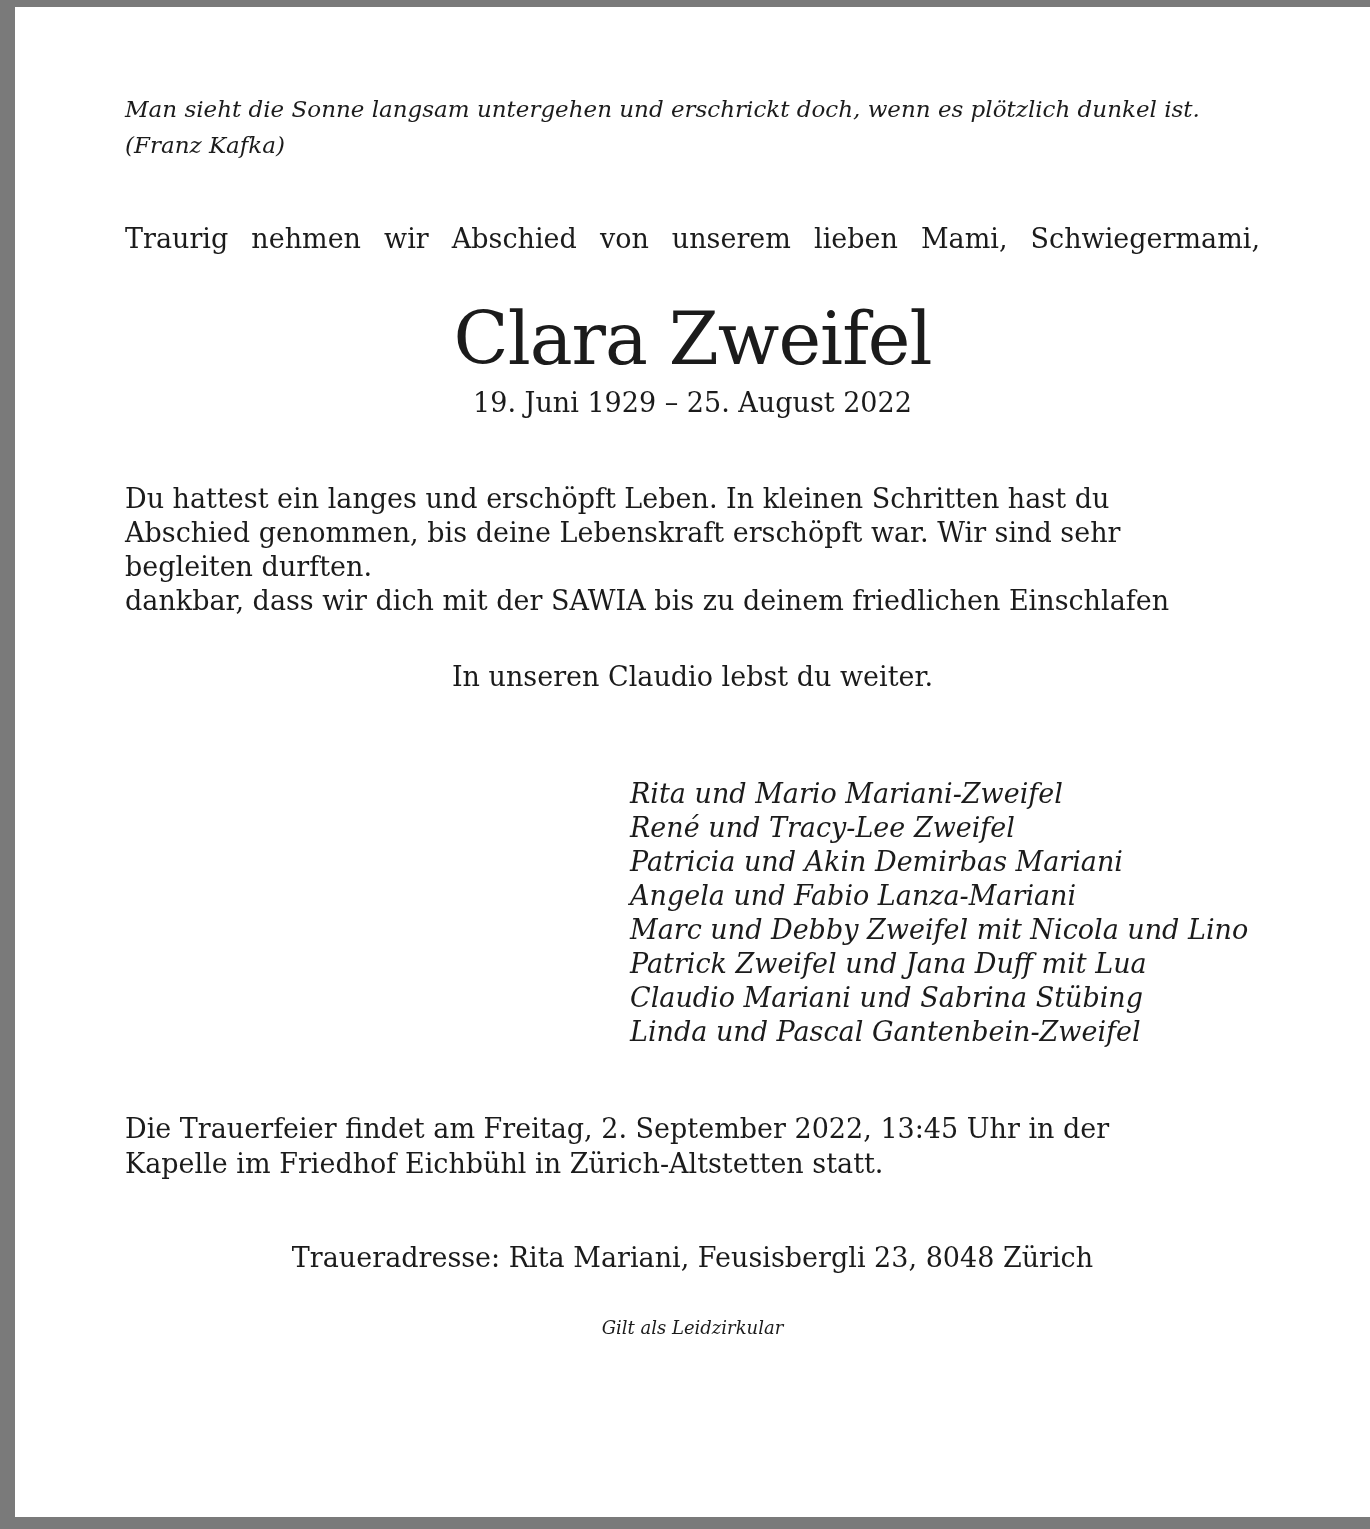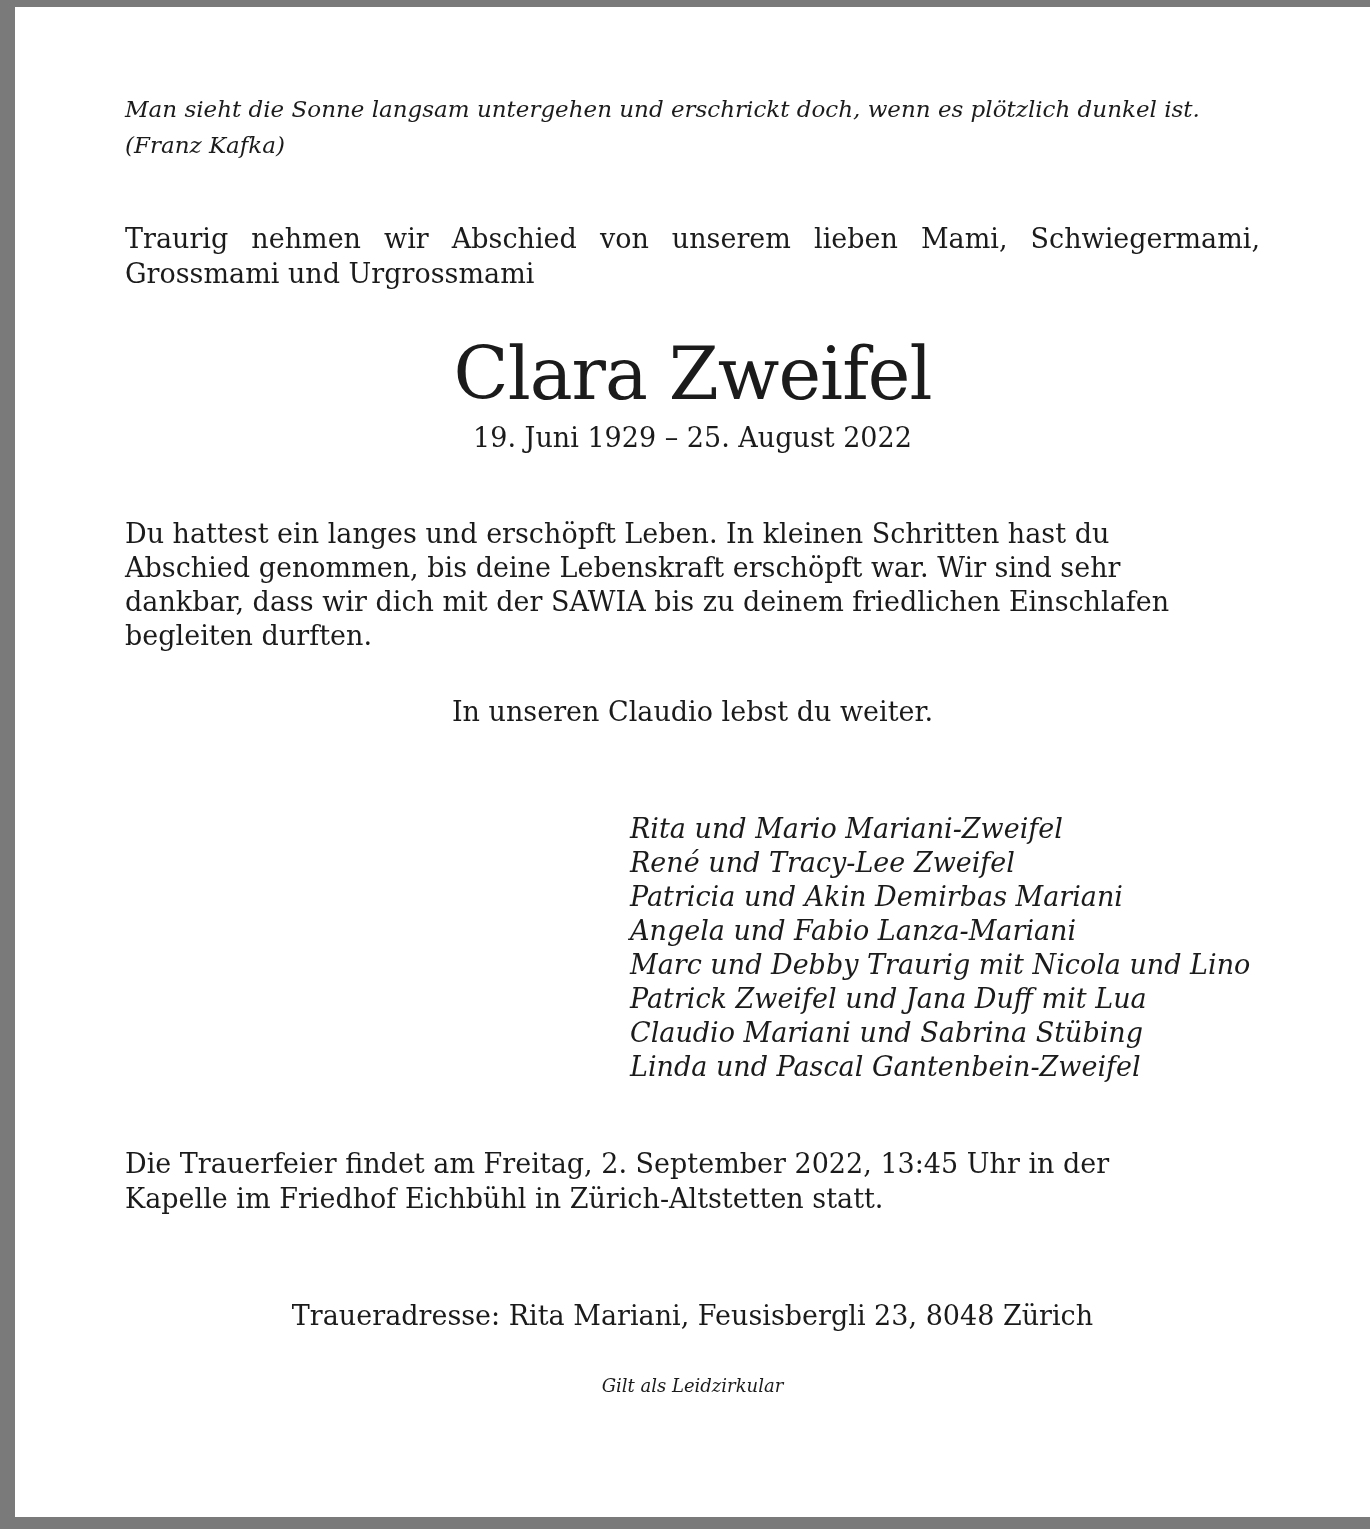--- a/index.html
+++ b/index.html
@@ -70,21 +70,21 @@
     font-style: italic;
     font-size: 27px;
     line-height: 34px;
   }
   .funeral {
     margin-top: 62px;
     font-size: 27px;
     line-height: 35px;
   }
   .address {
-    margin-top: 83px;
+    margin-top: 60px;
     text-align: center;
     font-size: 27px;
     line-height: 34px;
   }
   .footer-note {
     margin-top: 38px;
     text-align: center;
     font-style: italic;
     font-size: 18px;
     line-height: 30px;
@@ -95,42 +95,41 @@
 
 <div class="page">
 
   <div class="quote">
     <div>Man sieht die Sonne langsam untergehen und erschrickt doch, wenn es plötzlich dunkel ist.</div>
     <div>(Franz Kafka)</div>
   </div>
 
   <div class="intro">
     <div class="jline">Traurig nehmen wir Abschied von unserem lieben Mami, Schwiegermami,</div>
-    <div>Grossmami und Urgrossmami</div>
   </div>
 
   <div class="name-heading">Clara Zweifel</div>
 
   <div class="dates">19. Juni 1929 – 25. August 2022</div>
 
   <div class="tribute">
     <div>Du hattest ein langes und erschöpft Leben. In kleinen Schritten hast du</div>
     <div>Abschied genommen, bis deine Lebenskraft erschöpft war. Wir sind sehr</div>
+    <div>begleiten durften.</div>
     <div>dankbar, dass wir dich mit der SAWIA bis zu deinem friedlichen Einschlafen</div>
-    <div>begleiten durften.</div>
   </div>
 
   <div class="remembrance">In unseren Claudio lebst du weiter.</div>
 
   <div class="family">
     <div>Rita und Mario Mariani-Zweifel</div>
     <div>René und Tracy-Lee Zweifel</div>
     <div>Patricia und Akin Demirbas Mariani</div>
     <div>Angela und Fabio Lanza-Mariani</div>
-    <div>Marc und Debby Traurig mit Nicola und Lino</div>
+    <div>Marc und Debby Zweifel mit Nicola und Lino</div>
     <div>Patrick Zweifel und Jana Duff mit Lua</div>
     <div>Claudio Mariani und Sabrina Stübing</div>
     <div>Linda und Pascal Gantenbein-Zweifel</div>
   </div>
 
   <div class="funeral">
     <div>Die Trauerfeier findet am Freitag, 2. September 2022, 13:45 Uhr in der</div>
     <div>Kapelle im Friedhof Eichbühl in Zürich-Altstetten statt.</div>
   </div>
 

